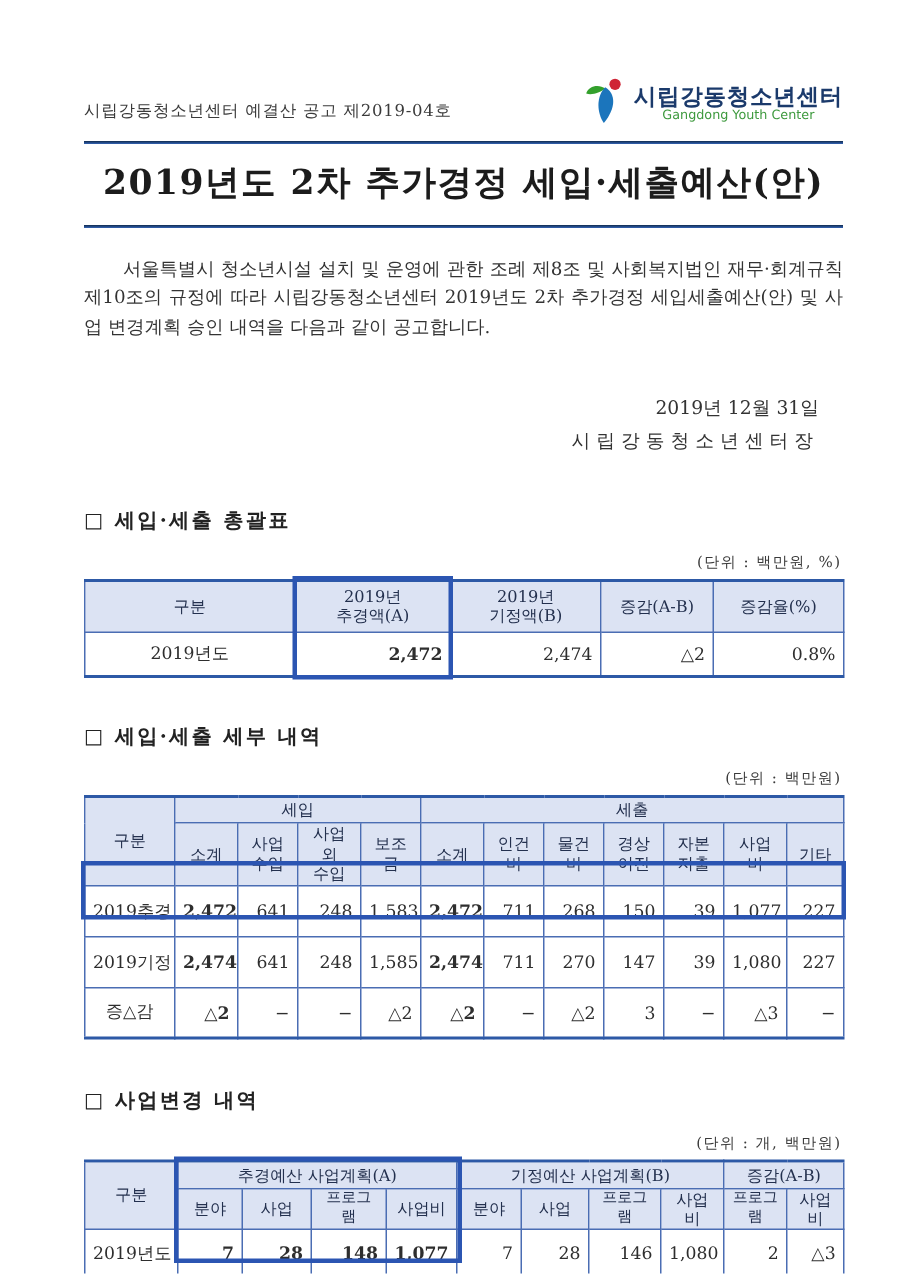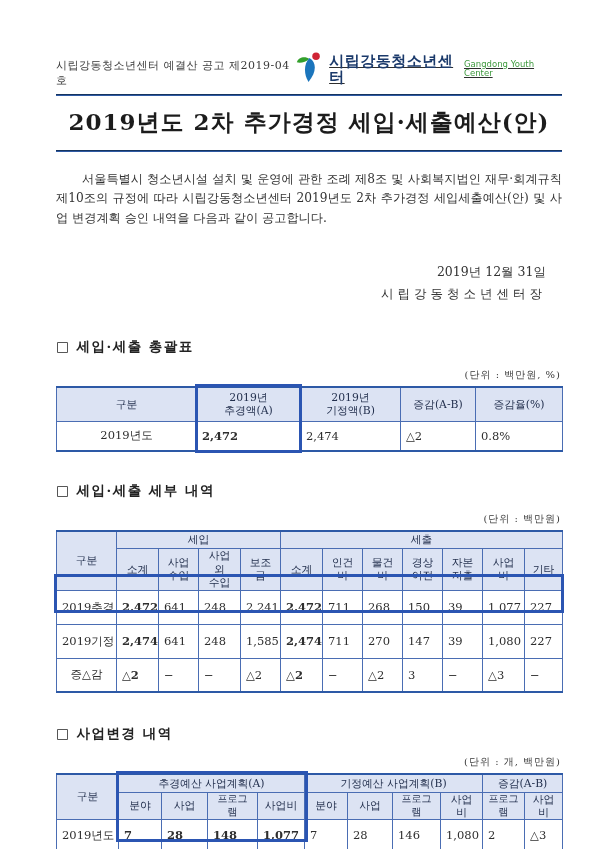--- a/index.html
+++ b/index.html
@@ -6,39 +6,39 @@
   html,body { background:#ffffff; }
   body {
     width:600px; height:849px; overflow:hidden;
     padding:50px 38px 0 56px;
     font-family:"DejaVu Serif", serif;
     color:#2e2e2e;
   }
   .doc-header { display:flex; justify-content:space-between; align-items:center; }
   .doc-number { font-size:11px; letter-spacing:0.5px; padding-top:8px; color:#3a3a3a; }
   .logo { display:flex; align-items:center; gap:5px; }
-  .logo-text { display:flex; flex-direction:row; align-items:center; line-height:1.1;text-decoration:underline; }
+  .logo-text { display:flex; flex-direction:column; align-items:center; line-height:1.1; }
   .logo-ko { font-size:15px; font-weight:bold; color:#1b3a6b; letter-spacing:0.5px; font-family:"DejaVu Sans", sans-serif; }
   .logo-en { font-size:8.5px; color:#3f9a3f; font-family:"DejaVu Sans", sans-serif; }
   .rule { height:2px; background:#2e5aa4; border-top:1px solid #16345f; }
   .rule1 { margin-top:6px; }
   .title { text-align:center; font-size:23px; line-height:1.5; letter-spacing:1px; color:#1c1c1c; font-weight:600; padding:9px 0 10px; }
   .paragraph { margin-top:18px; font-size:12.2px; line-height:1.62; text-align:justify; text-indent:26px; color:#333; }
   .date-block { margin-top:32px; text-align:right; padding-right:16px; font-size:12.5px; line-height:1.75; color:#333; }
   .signer { letter-spacing:4px; }
   .section-heading { margin-top:33px; font-size:13.5px; font-weight:bold; letter-spacing:1.5px; color:#222; }
   .unit { text-align:right; font-size:10px; color:#3a3a3a; margin:12px 1px 4px; letter-spacing:1px; }
   .twrap { position:relative; width:506px; }
   table.tbl { width:506px; border-collapse:collapse; table-layout:fixed;
     border-style:solid; border-color:#2d59a6 #4a6db3; border-width:2px 1px; }
   .tbl th, .tbl td { border:1px solid #4a6db3; padding:0 5px; overflow:hidden; }
   .tbl th { background:#dce3f3; font-weight:normal; font-size:10.8px; text-align:center; color:#23304e; white-space:pre-line; line-height:1.25; }
   .tbl td { font-size:11.5px; color:#2e2e2e; white-space:nowrap;margin-top:20px; }
   .c { text-align:center; }
-  .r { }
+  .r { text-align:right; }
   .b { font-weight:bold; }
   .hl { position:absolute; border:3px solid #2b55b2; pointer-events:none; }
   .t1-hl { left:139px; top:-2px; width:107px; height:69px; }
   .t2-hl { left:-2px; top:44px; width:510px; height:39px; }
   .t3-hl { left:60px; top:-2px; width:192px; height:71px; }
 </style>
 </head>
 <body>
 
 <div class="doc-header">
@@ -145,21 +145,21 @@
       <th>자본
 지출</th>
       <th>사업비</th>
       <th>기타</th>
     </tr>
     <tr style="height:34px">
       <td class="c">2019추경</td>
       <td class="r b">2,472</td>
       <td class="r">641</td>
       <td class="r">248</td>
-      <td class="r">2,241</td>
+      <td class="r">1,583</td>
       <td class="r b">2,472</td>
       <td class="r">711</td>
       <td class="r">268</td>
       <td class="r">150</td>
       <td class="r">39</td>
       <td class="r">1,077</td>
       <td class="r">227</td>
     </tr>
     <tr style="height:34px">
       <td class="c">2019기정</td>

